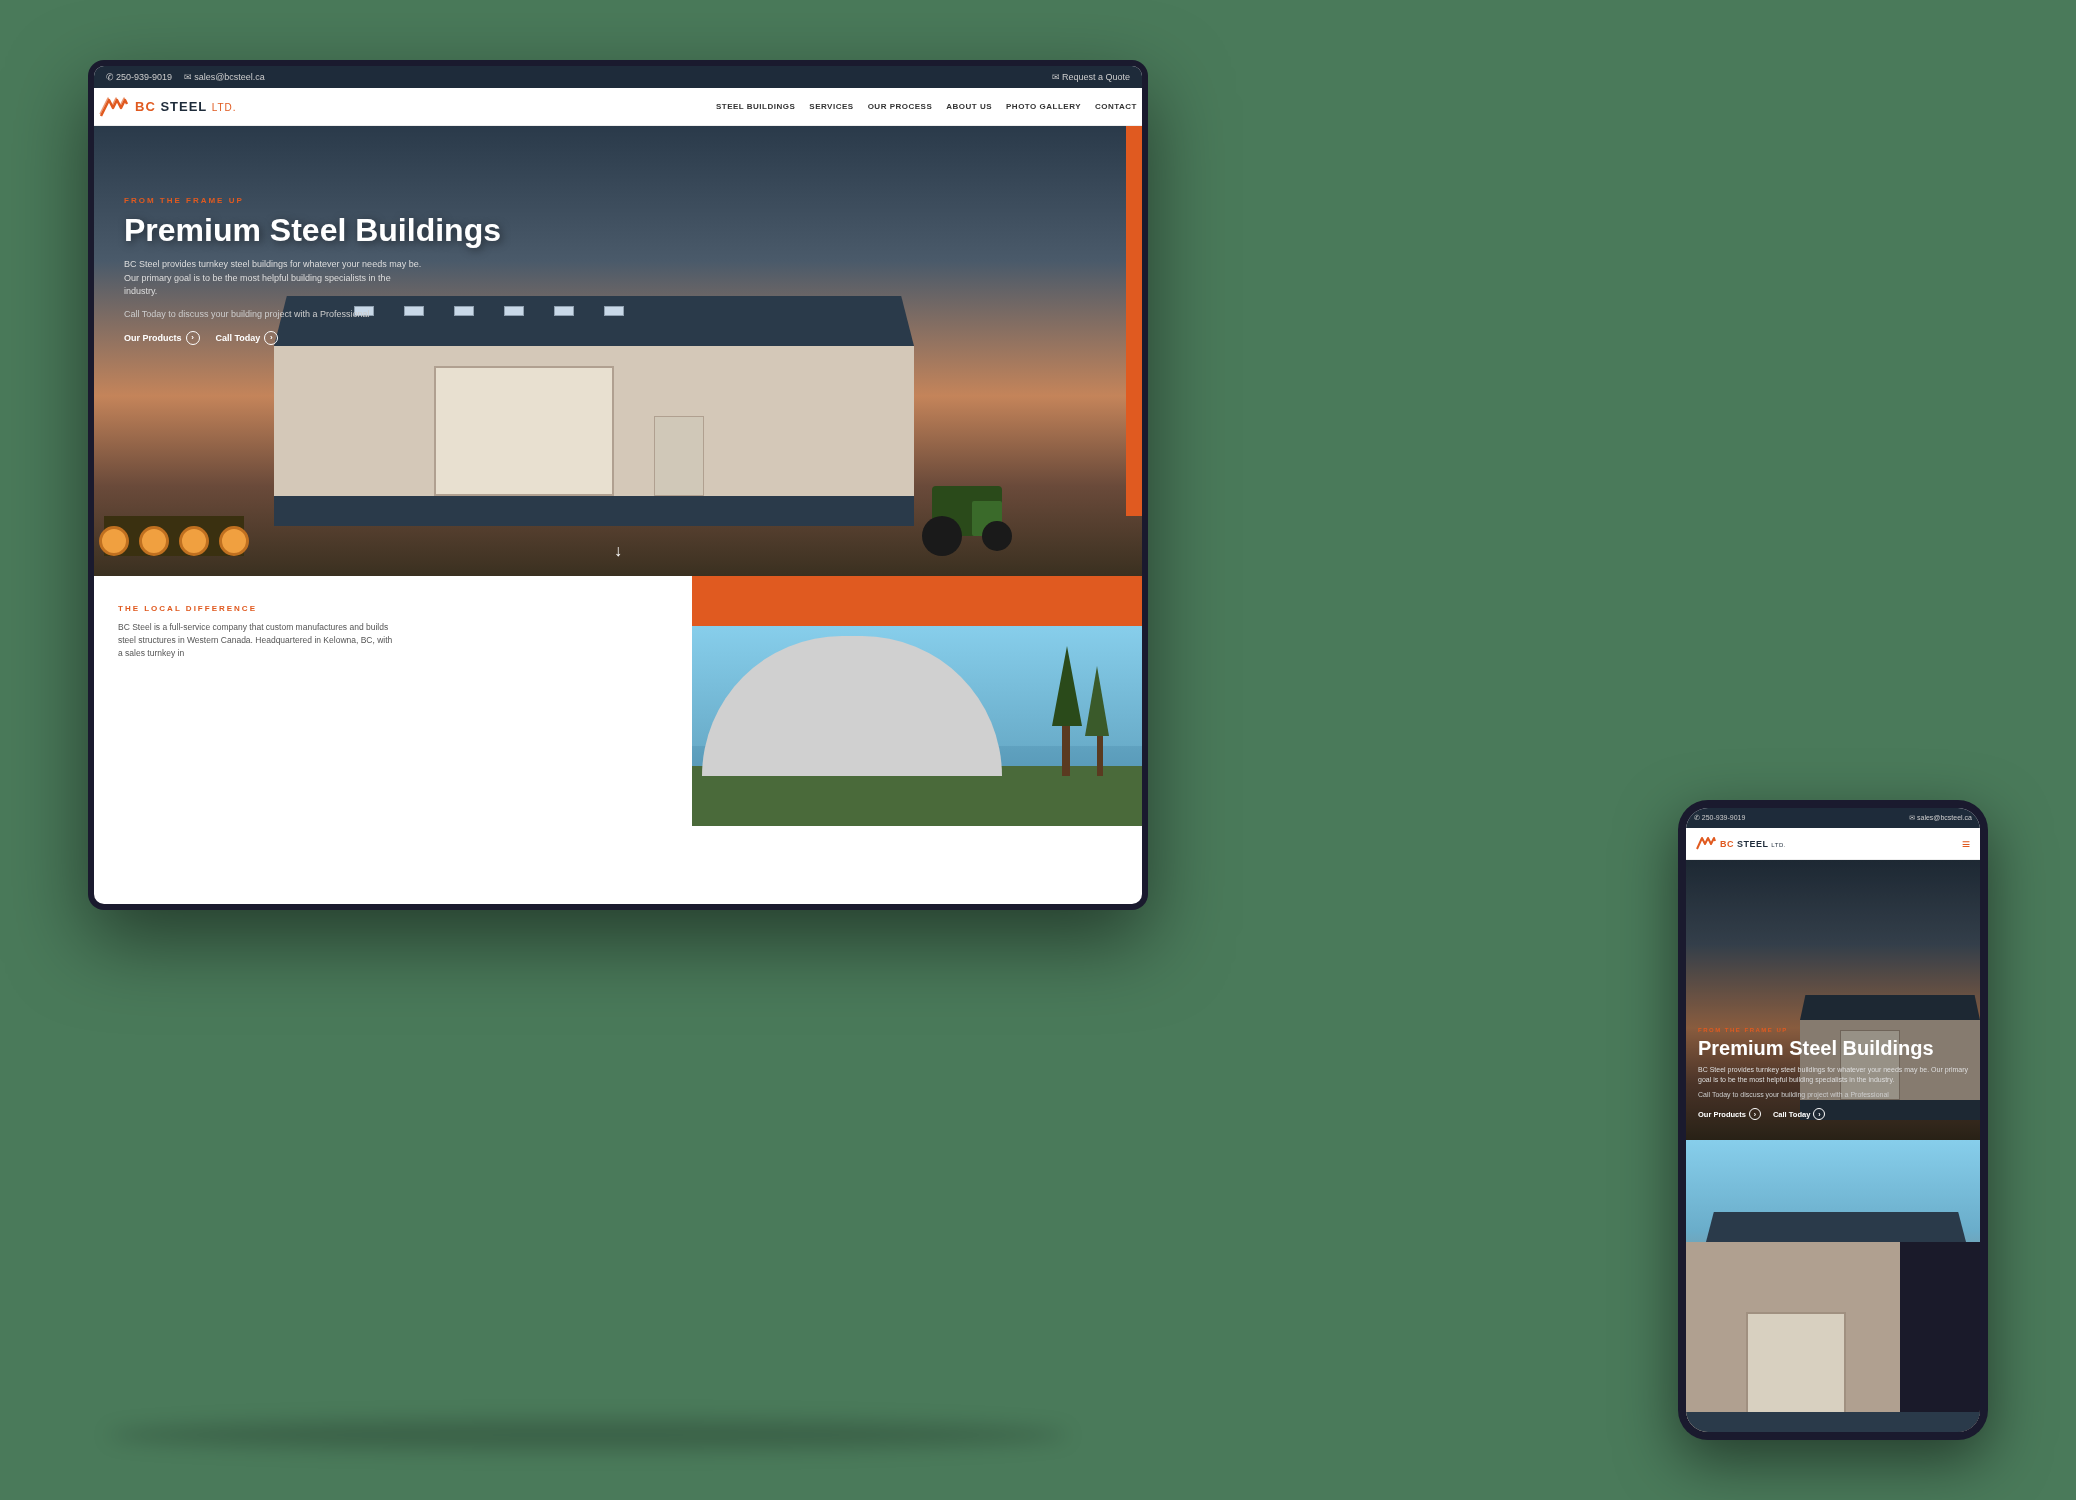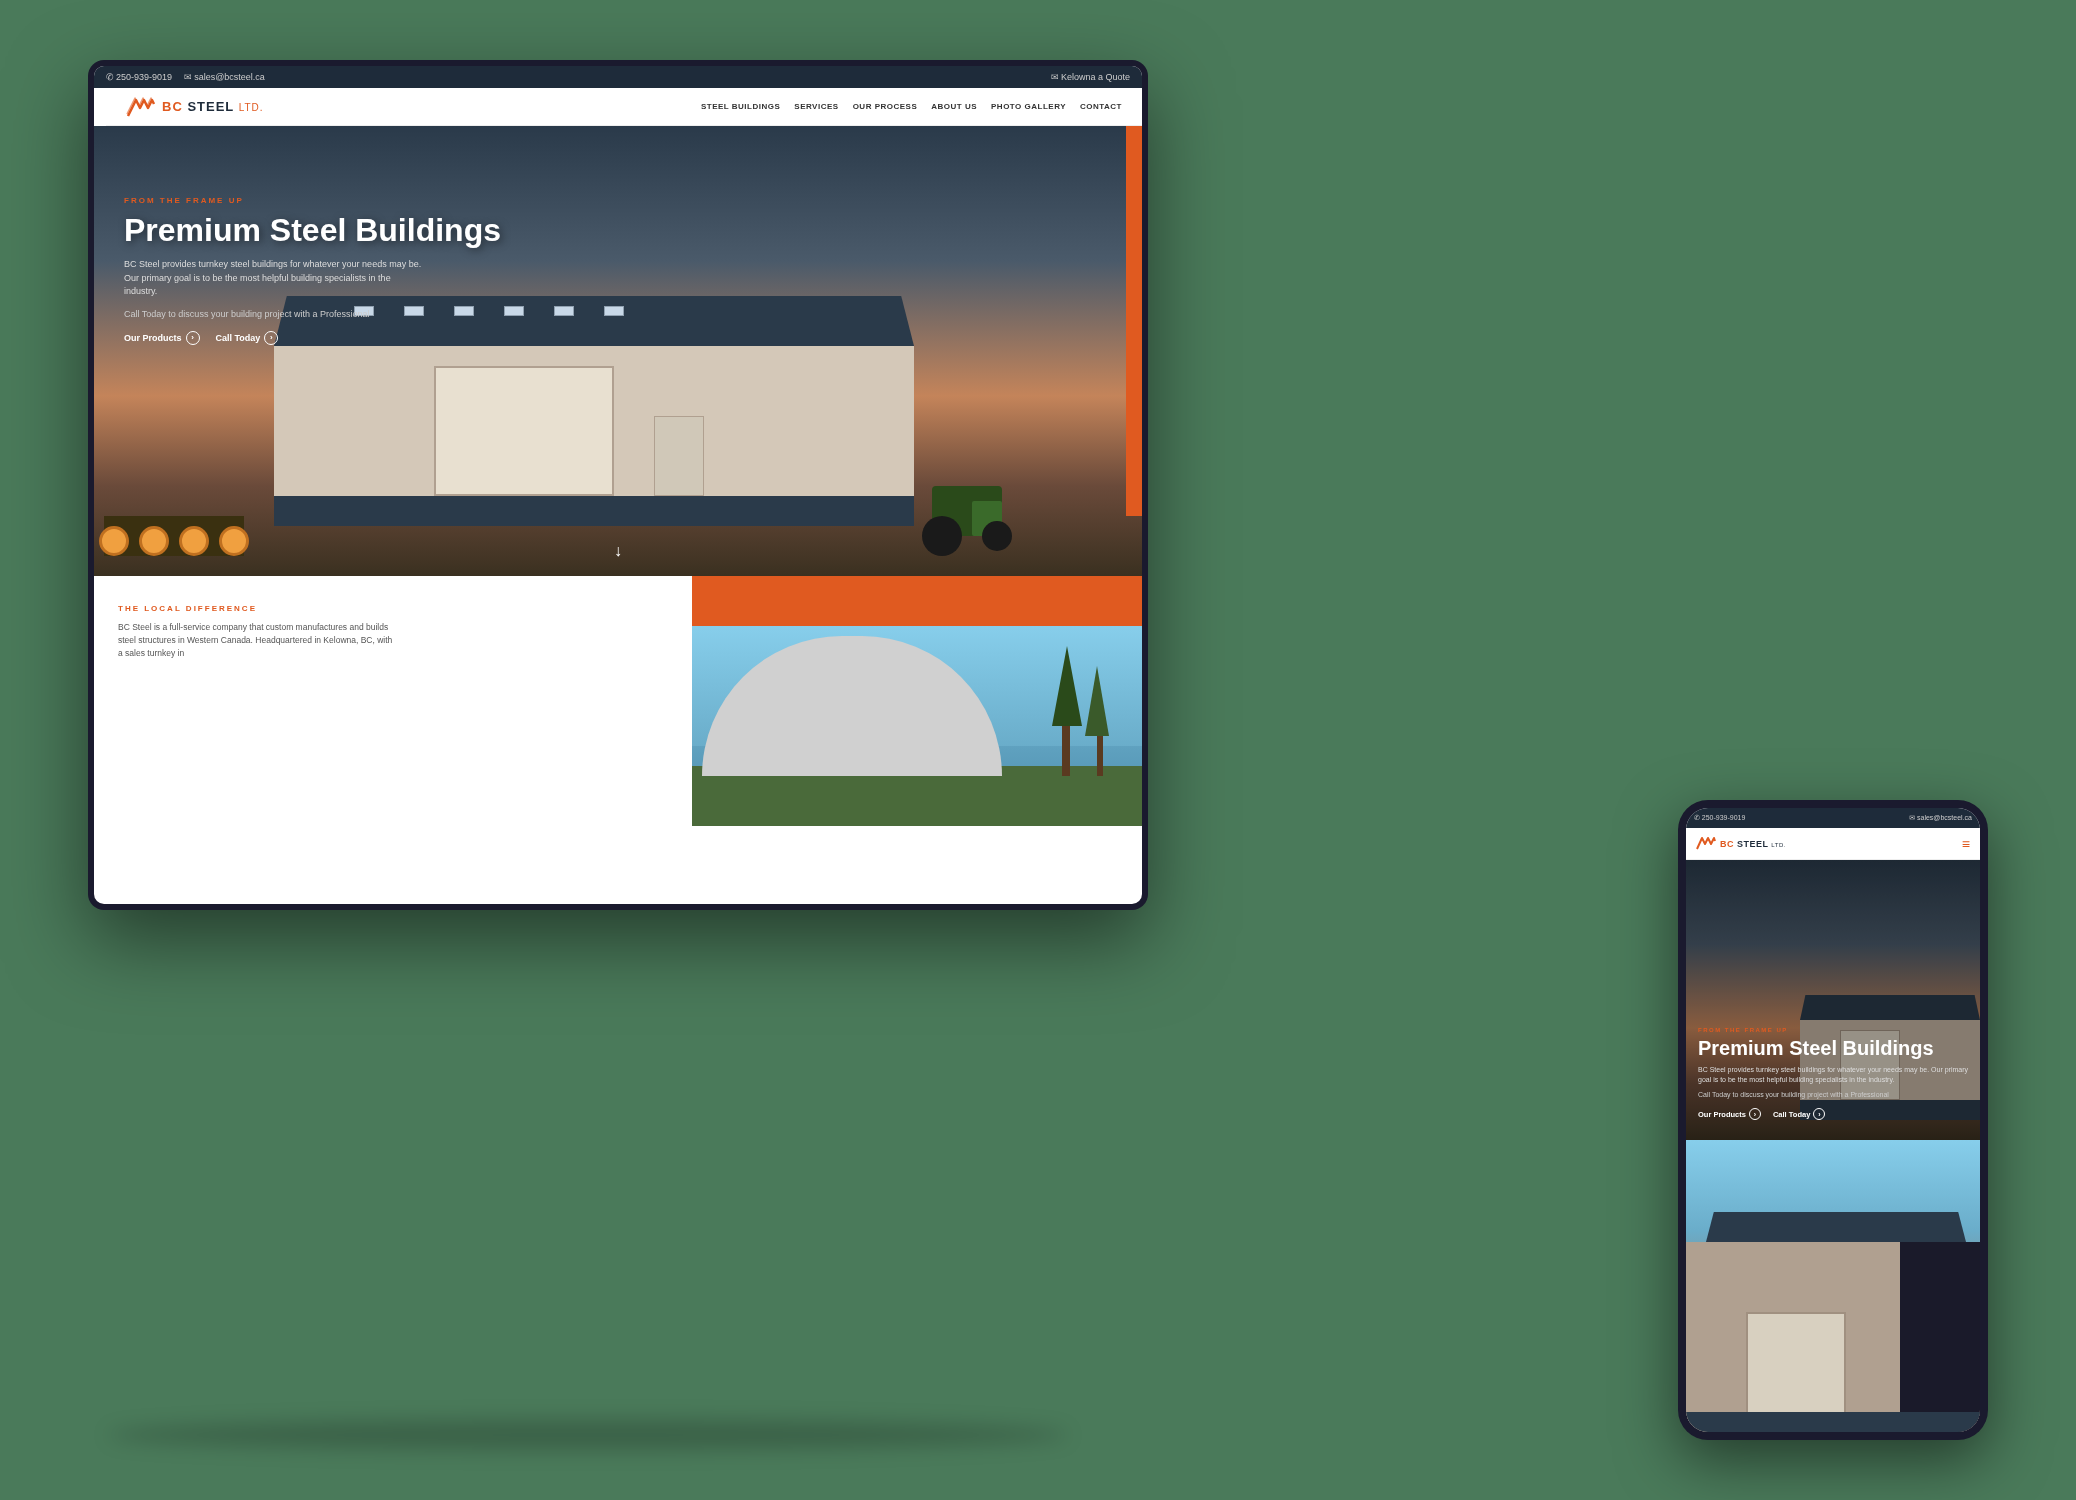--- a/index.html
+++ b/index.html
@@ -72,23 +72,22 @@
       color: #ccc;
     }
 
     
     .nav-bar {
       background: #fff;
       height: 38px;
       display: flex;
       align-items: center;
       justify-content: space-between;
-      padding: 0 20px;
+      padding: 0 5px;
       border-bottom: 1px solid #eee;
-      margin-left: 12px;
     }
 
     .logo-area {
       display: flex;
       align-items: center;
       gap: 6px;
     }
 
     .logo-icon {
       width: 30px;
@@ -466,21 +465,21 @@
 
   <div class="desktop-mockup">
     <div class="desktop-screen">
 
       <div class="top-bar">
         <div class="top-bar-left">
           <span>✆ 250-939-9019</span>
           <span>✉ sales@bcsteel.ca</span>
         </div>
         <div class="top-bar-right">
-          <span>✉ Kelowna a Quote</span>
+          <span>✉ Request a Quote</span>
         </div>
       </div>
 
       <div class="nav-bar">
         <div class="logo-area">
           <svg class="logo-icon" viewBox="0 0 30 22" xmlns="http://www.w3.org/2000/svg">
             <path d="M2,20 L10,4 L14,12 L18,4 L22,12 L26,4 L28,8" stroke="#e05a20" stroke-width="2.5" fill="none" stroke-linejoin="round"></path>
             <path d="M1,18 L9,2 L13,10 L17,2 L21,10 L25,2 L27,6" stroke="#e05a20" stroke-width="1.5" fill="none" stroke-linejoin="round" opacity="0.6"></path>
           </svg>
           <span class="logo-text">

